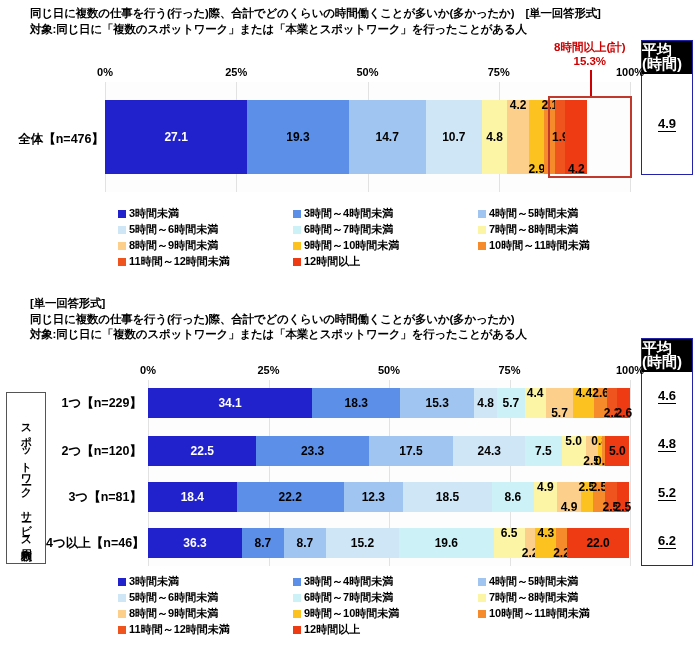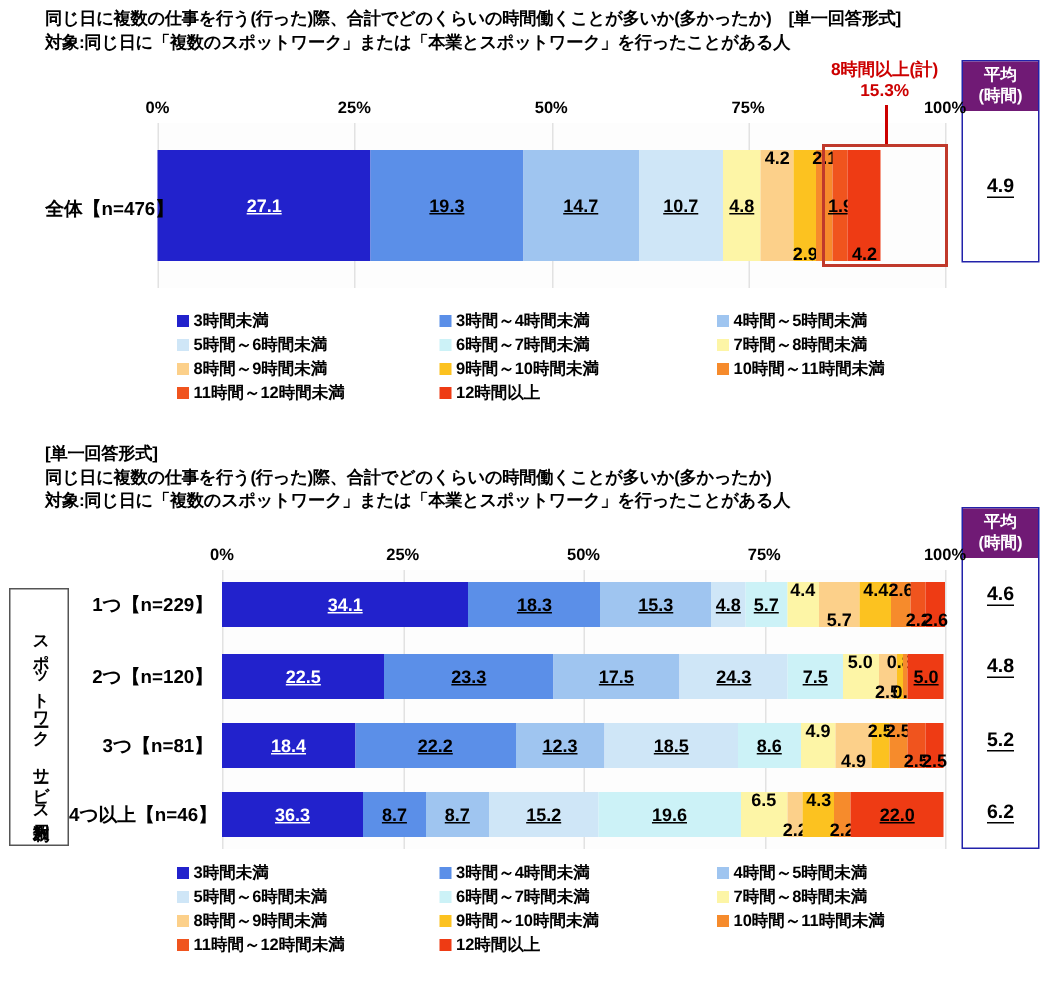--- a/index.html
+++ b/index.html
@@ -14,21 +14,21 @@
   .page { position: relative; width: 700px; height: 662px; }
 
   
   .title-block { position: absolute; left: 6px; font-weight: bold; font-size: 11.5px; line-height: 15.5px; letter-spacing: -0.2px; white-space: nowrap; }
   #chart1-title { top: 6px; }
   #chart2-title { top: 296px; }
   .title-line { display: block; padding-left: 24px; }
 
   
   .avg-col { position: absolute; width: 52px; border: 1.5px solid #2222aa; background: #ffffff; }
-  .avg-head { background: #701a75; color: #ffffff; font-weight: bold; font-size: 11px; text-align: center; line-height: 14px; padding: 2px 0 3px 0; }
+  .avg-head { background: #000000; color: #ffffff; font-weight: bold; font-size: 15px; text-align: left; line-height: 14px; padding: 2px 0 3px 0; }
   .avg-head span { display: block; }
   .avg-body { display: flex; flex-direction: column; }
   .avg-cell { display: flex; align-items: center; justify-content: center; font-size: 13px; font-weight: bold; color: #000; }
   .avg-cell span { border-bottom: 1.5px solid #000; line-height: 15px; }
 
   #avg1 { left: 641px; top: 40px; height: 135px; }
   #avg1 .avg-body { height: 100px; }
   #avg1 .avg-cell { flex: 1; }
 
   #avg2 { left: 641px; top: 338px; height: 228px; }
@@ -39,21 +39,21 @@
   .axis { position: absolute; height: 14px; font-size: 11px; font-weight: bold; }
   .axis .tick { position: absolute; transform: translateX(-50%); white-space: nowrap; }
 
   
   .plot { position: absolute; background: #fdfdfd; border: 0; }
   .gridline { position: absolute; top: 0; bottom: 0; width: 1px; background: #e2e2e2; }
 
   .bar-row { position: absolute; display: flex; }
   .seg { position: relative; height: 100%; overflow: visible; }
   .seg-label { position: absolute; font-size: 12px; font-weight: bold; white-space: nowrap; left: 50%; transform: translateX(-50%); }
-  .lbl-mid { top: 50%; transform: translate(-50%, -50%); text-decoration: underline; }
+  .lbl-mid { top: 50%; transform: translate(-50%, -50%); }
   .lbl-top { top: -2px; }
   .lbl-bot { bottom: -2px; }
   .lbl-white { color: #ffffff; }
   .lbl-dark { color: #000000; }
 
   .row-label { position: absolute; font-size: 12.5px; font-weight: bold; text-align: right; white-space: nowrap; }
 
   
   .hl-box { position: absolute; border: 2px solid #c0392b; pointer-events: none; }
   .callout { position: absolute; color: #cc0000; font-weight: bold; font-size: 11.5px; text-align: center; white-space: nowrap; line-height: 14px; }
@@ -136,21 +136,21 @@
         </div>
         <div class="seg" title="11時間～12時間未満 1.9%" style="width: 1.9%; background: rgb(240, 84, 30);">
           <span class="seg-label lbl-mid lbl-dark">1.9</span>
         </div>
         <div class="seg" title="12時間以上 4.2%" style="width: 4.2%; background: rgb(238, 59, 20);">
           <span class="seg-label lbl-bot lbl-dark">4.2</span>
         </div>
       </div>
     </div>
 
-  <div class="row-label" id="c1-rowlabel" style="left:16px; top:131px; width:100px;">全体【n=476】</div>
+  <div class="row-label" id="c1-rowlabel" style="left:4px; top:131px; width:100px;">全体【n=476】</div>
 
   <div class="legend" id="legend1" style="left:118px; top:206px;">
       <div class="leg-item">
         <span class="leg-swatch" style="background: rgb(34, 34, 204);"></span>
         <span>3時間未満</span>
       </div>
       <div class="leg-item">
         <span class="leg-swatch" style="background: rgb(91, 143, 232);"></span>
         <span>3時間～4時間未満</span>
       </div>

